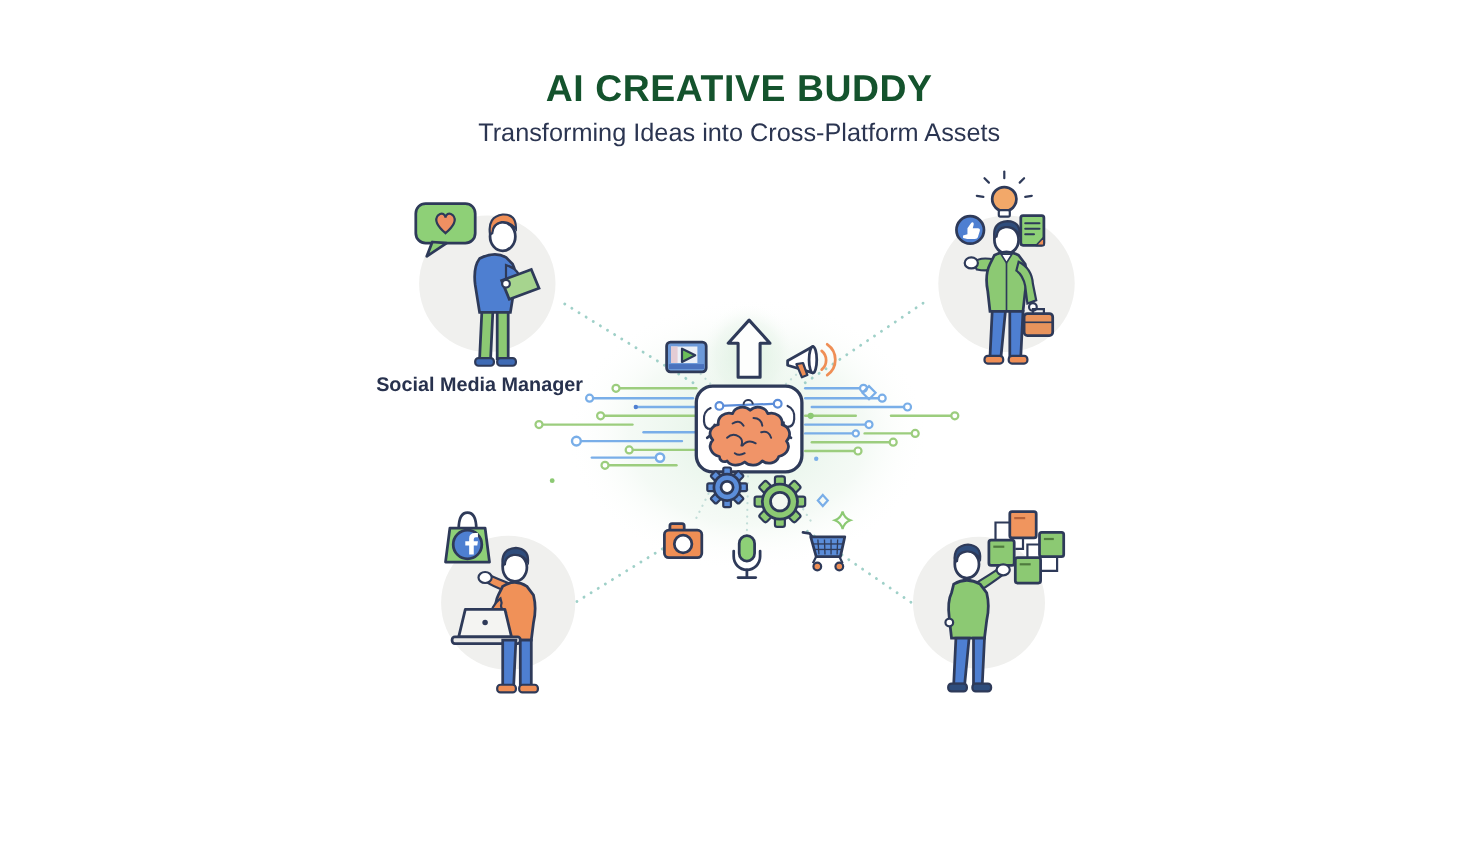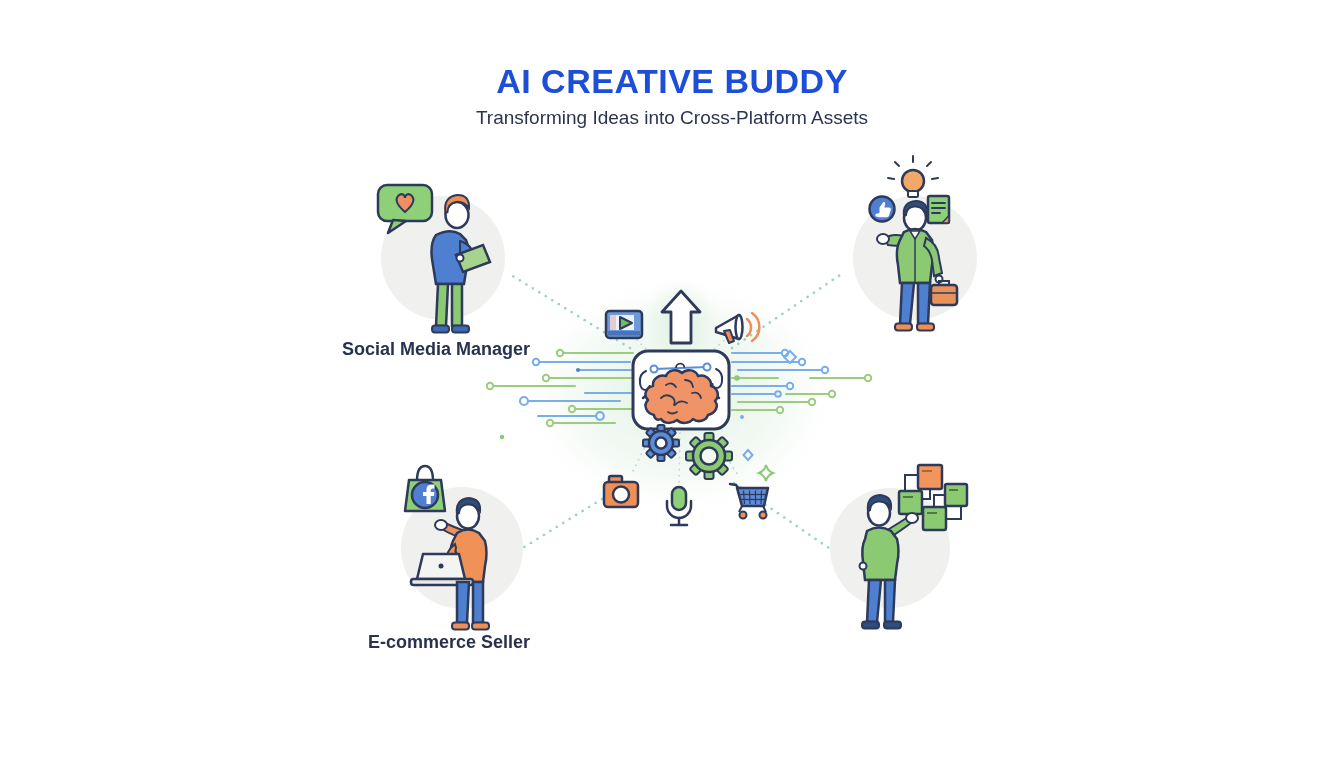--- a/index.html
+++ b/index.html
@@ -1,21 +1,21 @@
 <!DOCTYPE html>
 <html><head>
 <meta charset="utf-8">
 <style>
   html,body{margin:0;padding:0;background:#fff;}
   .stage{position:relative;width:1344px;height:768px;background:#ffffff;overflow:hidden;
          font-family:"Liberation Sans",sans-serif;}
   .title{position:absolute;top:62px;left:0;width:100%;text-align:center;
-         font-size:34px;font-weight:700;color:#1d4ed8;letter-spacing:.5px;}
+         font-size:34px;font-weight:700;color:#14532d;letter-spacing:.5px;}
   .subtitle{position:absolute;top:107px;left:0;width:100%;text-align:center;
-         font-size:19px;font-weight:400;color:#2b3551;}
+         font-size:23px;font-weight:400;color:#2b3551;}
   .persona-label{position:absolute;width:200px;text-align:center;
          font-size:18px;font-weight:700;color:#28324e;}
   .abs{position:absolute;}
   svg{display:block;overflow:visible;}
 </style>
 </head>
 <body>
 
 <div class="stage">
 
@@ -291,21 +291,20 @@
         <path d="M28 101 L64 101 L70 126 L22 126 Z" fill="#f4f4f2" stroke="#2e3a59" stroke-width="2.5" stroke-linejoin="round"></path>
         <circle cx="46" cy="113" r="2.5" fill="#2e3a59"></circle>
         <rect x="16" y="126" width="62" height="6" rx="2.5" fill="#e8e8e6" stroke="#2e3a59" stroke-width="2.5"></rect>
       </g>
       <path d="M62 129 L74 129 L72 170 L62 170 Z" fill="#4e7fd1" stroke="#2e3a59" stroke-width="2.5"></path>
       <path d="M78 129 L88 129 L88 170 L78 170 Z" fill="#4e7fd1" stroke="#2e3a59" stroke-width="2.5"></path>
       <rect x="57" y="169.5" width="17" height="7" rx="3" fill="#ef8e55" stroke="#2e3a59" stroke-width="2"></rect>
       <rect x="77" y="169.5" width="17" height="7" rx="3" fill="#ef8e55" stroke="#2e3a59" stroke-width="2"></rect>
     </g>
   </svg>
-  <div class="persona-label" style="left:349px;top:632px;">E-commerce Seller</div>
 
   <svg class="abs" style="left:815px;top:453px;" width="170" height="182" viewBox="0 0 170 182">
     <circle cx="75" cy="95" r="60" fill="#f0f0ee"></circle>
     <g>
       <g stroke="#2e3a59" stroke-width="2" fill="none">
         <path d="M103 22 H90 V38"></path>
         <path d="M115 36 V46 H108"></path>
         <path d="M130 42 H119 V54"></path>
         <path d="M131 66 H146 V53"></path>
       </g>

